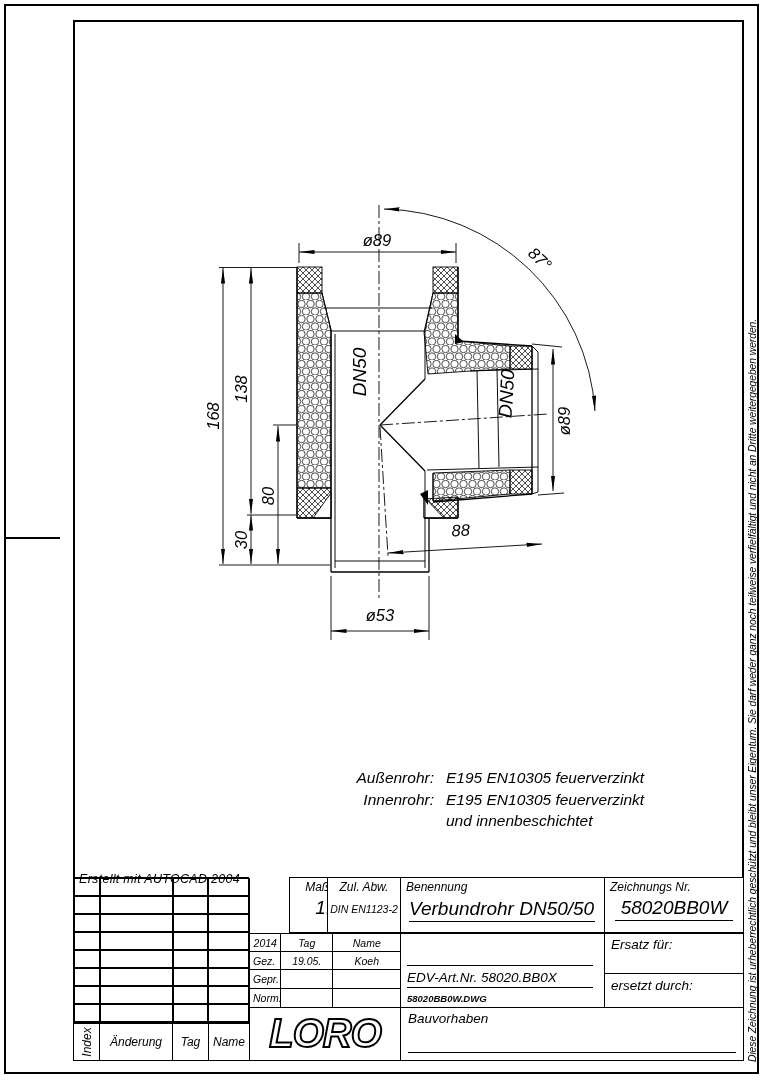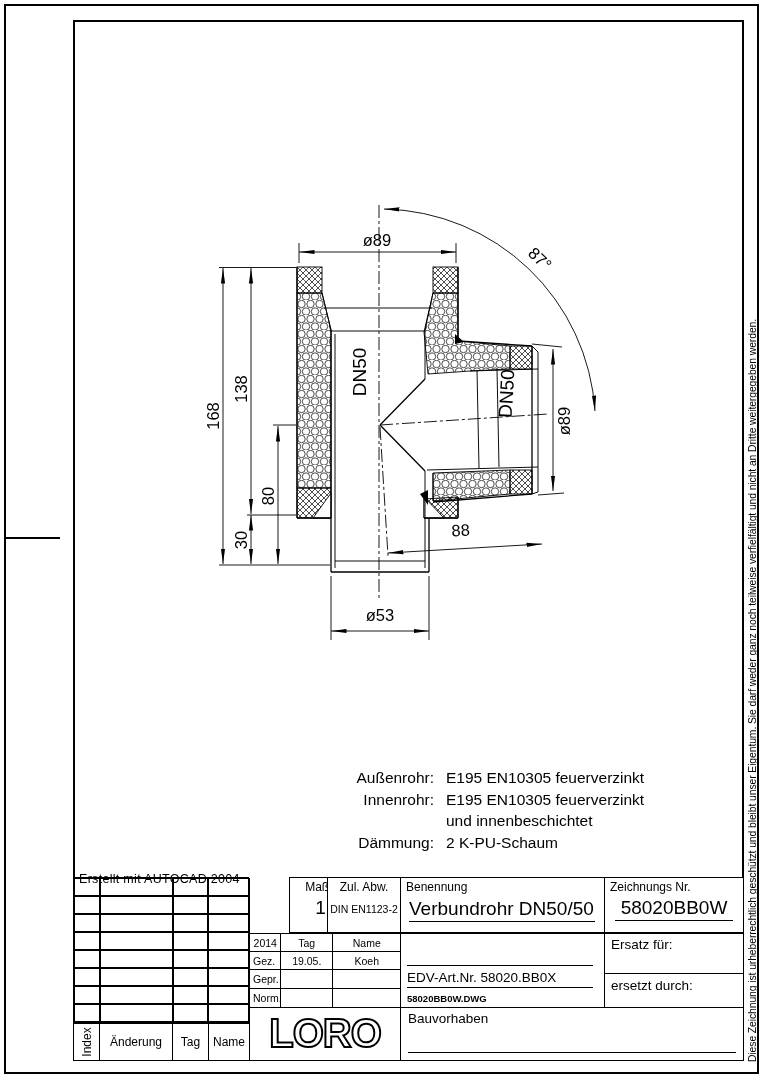--- a/index.html
+++ b/index.html
@@ -1,17 +1,17 @@
 <!DOCTYPE html>
 <html><head>
 <meta charset="utf-8">
 <style>
   html,body{margin:0;padding:0;background:#e8e8e8;}
   .page{position:relative;width:765px;height:1080px;background:#fff;overflow:hidden;
-        font-family:"Liberation Sans",sans-serif;color:#000;}
+        font-family:"Liberation Sans",sans-serif;color:#000;font-style:italic;}
   .abs{position:absolute;}
   .outer-border{left:4px;top:4px;width:755px;height:1070px;border:2px solid #000;box-sizing:border-box;}
   .frame{left:73px;top:20px;width:671px;height:1041px;border:2px solid #000;box-sizing:border-box;}
   .fold-mark{left:5px;top:537px;width:55px;height:2px;background:#000;}
   .copyright{left:747px;top:1062px;transform:rotate(-90deg);transform-origin:0 0;
              width:790px;font-size:10.4px;white-space:nowrap;letter-spacing:-0.1px;}
   .autocad{left:79px;top:872px;font-size:12.5px;letter-spacing:0.3px;}
   
   .notes{left:318px;top:767px;width:350px;font-size:15.5px;line-height:21.5px;}
   .note-row{display:flex;}
@@ -144,24 +144,20 @@
       <span class="note-value">E195 EN10305 feuerverzinkt</span>
     </div>
     <div class="note-row">
       <span class="note-label">Innenrohr:</span>
       <span class="note-value">E195 EN10305 feuerverzinkt</span>
     </div>
     <div class="note-row">
       <span class="note-label"></span>
       <span class="note-value">und innenbeschichtet</span>
     </div>
-    <div class="note-row">
-      <span class="note-label">Dämmung:</span>
-      <span class="note-value">2 K-PU-Schaum</span>
-    </div>
   </div>
 
   <div class="abs autocad">Erstellt mit AUTOCAD 2004</div>
 
   <div class="revgrid abs" style="left:73px;top:877px;">
     <div></div>
       <div></div>
       <div></div>
       <div></div>
     <div></div>

